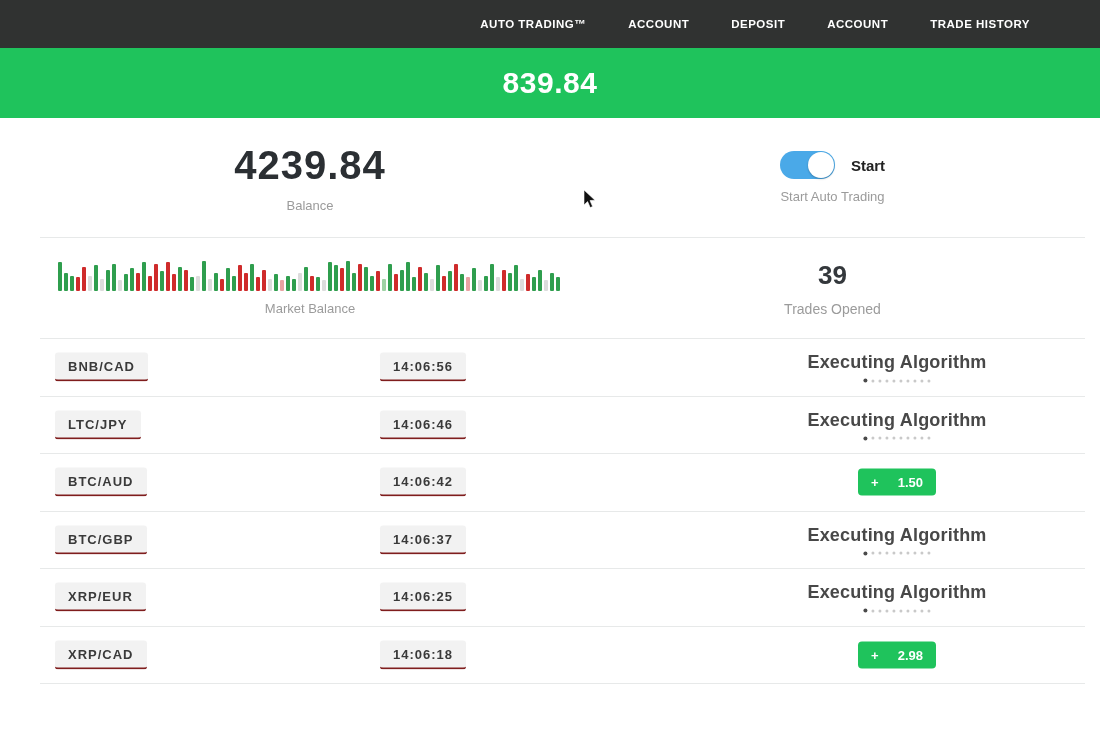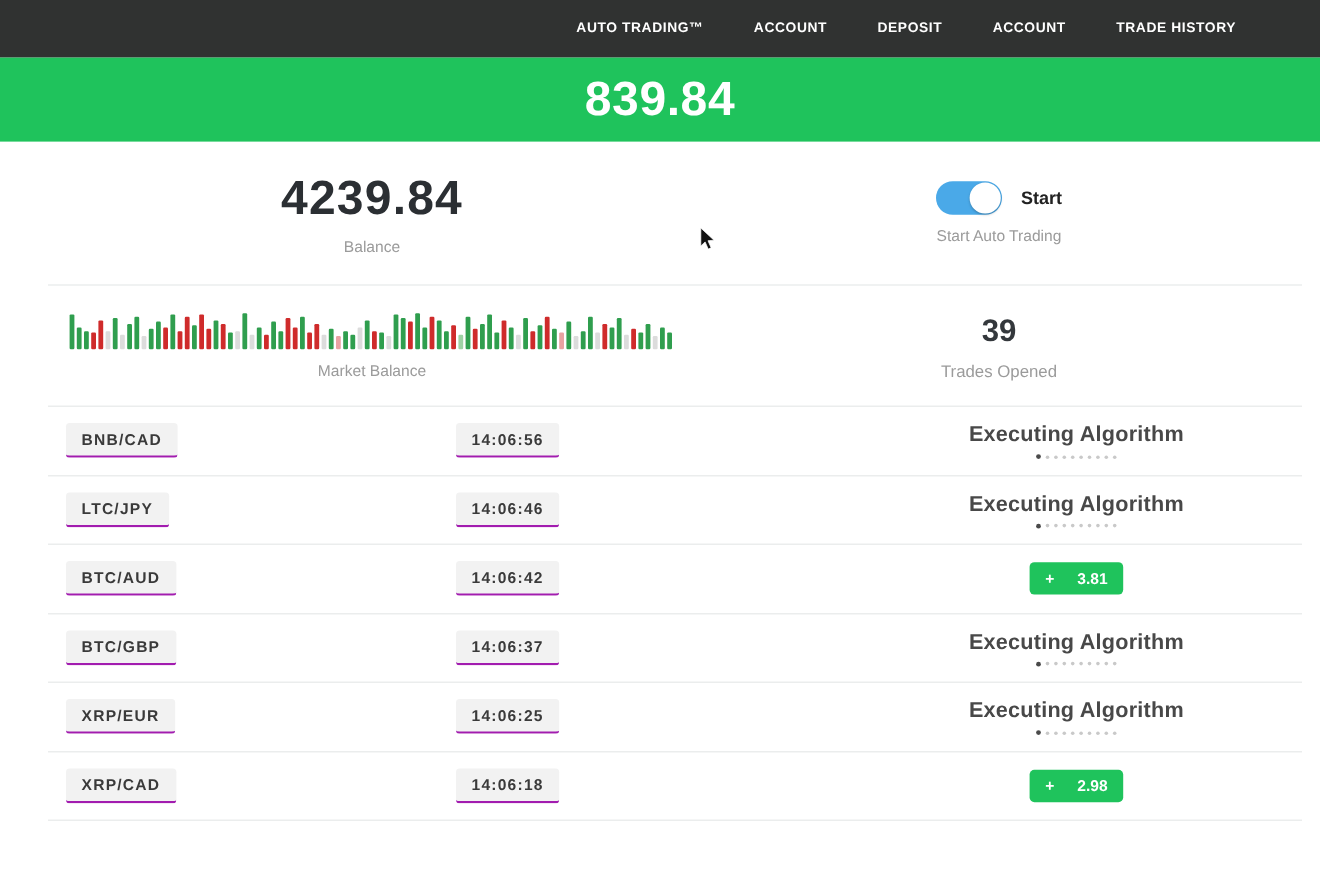--- a/index.html
+++ b/index.html
@@ -9,21 +9,21 @@
   
   .nav { height:48px; background:#303231; display:flex; align-items:center;
     justify-content:flex-end; padding-right:70px; }
   .nav-item { color:#fff; font-size:11.5px; font-weight:bold; letter-spacing:.5px;
     margin-left:42px; cursor:pointer; white-space:nowrap; }
 
   
   .banner { height:70px; background:#1fc35c; color:#fff; text-align:center;
     display:flex; flex-direction:column; justify-content:center; }
   .banner .lbl { font-size:14px; margin-bottom:4px; }
-  .banner .val { font-size:40px; font-weight:bold; letter-spacing:.5px; }
+  .banner .val { font-size:30px; font-weight:bold; letter-spacing:.5px; }
 
   
   .section { display:flex; border-bottom:1px solid #e7e9e9;
     margin:0 15px 0 40px; }
   .col-left  { width:540px; display:flex; flex-direction:column;
     align-items:center; justify-content:center; }
   .col-right { flex:1; display:flex; flex-direction:column;
     align-items:center; justify-content:center; }
   .sec-balance { height:120px; }
   .sec-market  { height:101px; }
@@ -41,21 +41,21 @@
 
   
   .chart { display:flex; align-items:flex-end; height:30px; width:505px; }
   .bar { width:4px; margin-right:2px; flex:0 0 auto; border-radius:1px; }
 
   
   .trades { margin:0 15px 0 40px; }
   .row { position:relative; height:57.5px; border-bottom:1px solid #e7e9e9; }
   .row:first-child { border-top:0; }
   .badge { position:absolute; top:50%; transform:translateY(-50%);
-    background:#f2f2f2; border-bottom:2px solid #a21caf; border-radius:3px;
+    background:#f2f2f2; border-bottom:2px solid #7f1d1d; border-radius:3px;
     padding:6px 13px; font-size:13px; font-weight:bold; color:#3a3a3a;
     letter-spacing:1px; white-space:nowrap; }
   .badge.pair { left:15px; }
   .badge.time { left:340px; }
   .status { position:absolute; left:857px; top:50%;
     transform:translate(-50%,-50%); text-align:center; }
   .exec { font-size:18px; font-weight:bold; color:#484848; letter-spacing:.2px; }
   .dots { margin-top:6px; display:flex; justify-content:center; align-items:center; }
   .dot { width:3px; height:3px; border-radius:50%; background:#c9c9c9; margin:0 2px; }
   .dot.active { background:#4a4a4a; width:4px; height:4px; }
@@ -235,21 +235,21 @@
           <span class="dot"></span>
           <span class="dot"></span>
         </div>
       </div>
     </div>
     <div class="row">
       <span class="badge pair">BTC/AUD</span>
       <span class="badge time">14:06:42</span>
       <div class="status"><span class="result win">
           <i>+</i>
-          <b>3.81</b>
+          <b>1.50</b>
         </span></div>
     </div>
     <div class="row">
       <span class="badge pair">BTC/GBP</span>
       <span class="badge time">14:06:37</span>
       <div class="status">
         <div class="exec">Executing Algorithm</div>
         <div class="dots">
           <span class="dot active"></span>
           <span class="dot"></span>

